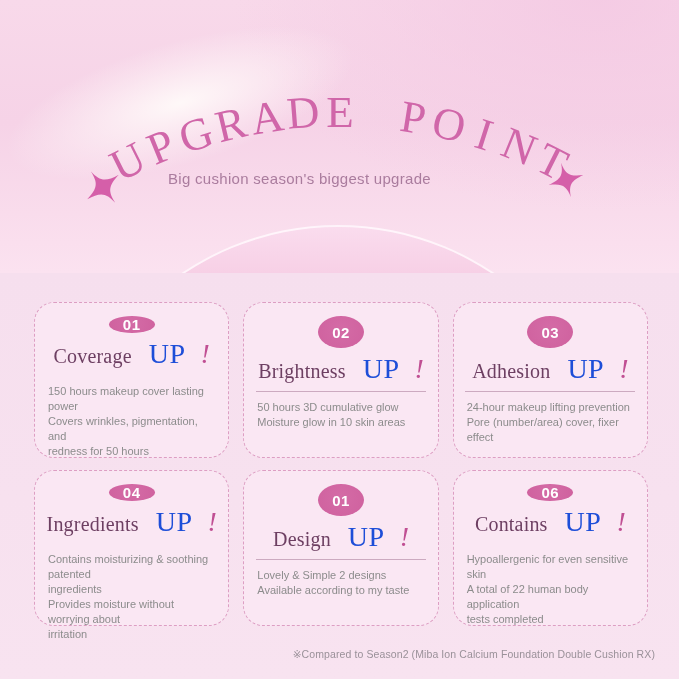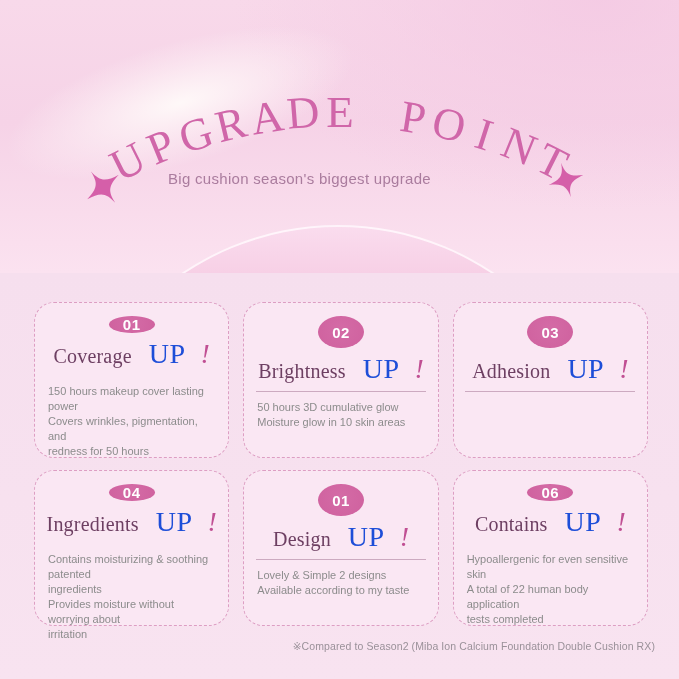--- a/index.html
+++ b/index.html
@@ -66,21 +66,21 @@
   .card-title .t{font-size:20px;letter-spacing:.2px;}
   .card-title .up{font-size:28px;color:#1d4ed8;letter-spacing:.5px;}
   .card-title .bang{font-size:28px;color:#c04f93;font-style:italic;margin-left:-2px;}
   .divider{margin-top:6px;width:170px;height:1px;background:#ccaac0;}
   .card-desc{
     margin-top:8px;width:100%;box-sizing:border-box;padding:0 13px;
     font-size:11px;line-height:15px;color:#8c8c8c;
     white-space:pre-line;text-align:left;
   }
   .footer-note{
-    position:absolute;left:0;top:367px;width:655px;text-align:right;
+    position:absolute;left:0;top:375px;width:655px;text-align:right;
     font-size:10.5px;color:#9a9199;letter-spacing:.1px;
   }
 </style>
 </head>
 <body>
 
 <div id="stage">
 
   <div class="top-section">
     <div class="light-band"></div>
@@ -148,20 +148,22 @@
       <div class="card">
         <div class="badge">
             <span>03</span>
           </div>
         <div class="card-title">
           <span class="t">Adhesion</span>
             <span class="up">UP</span>
             <span class="bang">!</span>
         </div>
         <div class="divider"></div>
+        <div class="card-desc">24-hour makeup lifting prevention
+Pore (number/area) cover, fixer effect</div>
       </div>
 
       <div class="card">
         <div class="badge">
             <span>04</span>
           </div>
         <div class="card-title">
           <span class="t">Ingredients</span>
             <span class="up">UP</span>
             <span class="bang">!</span>

